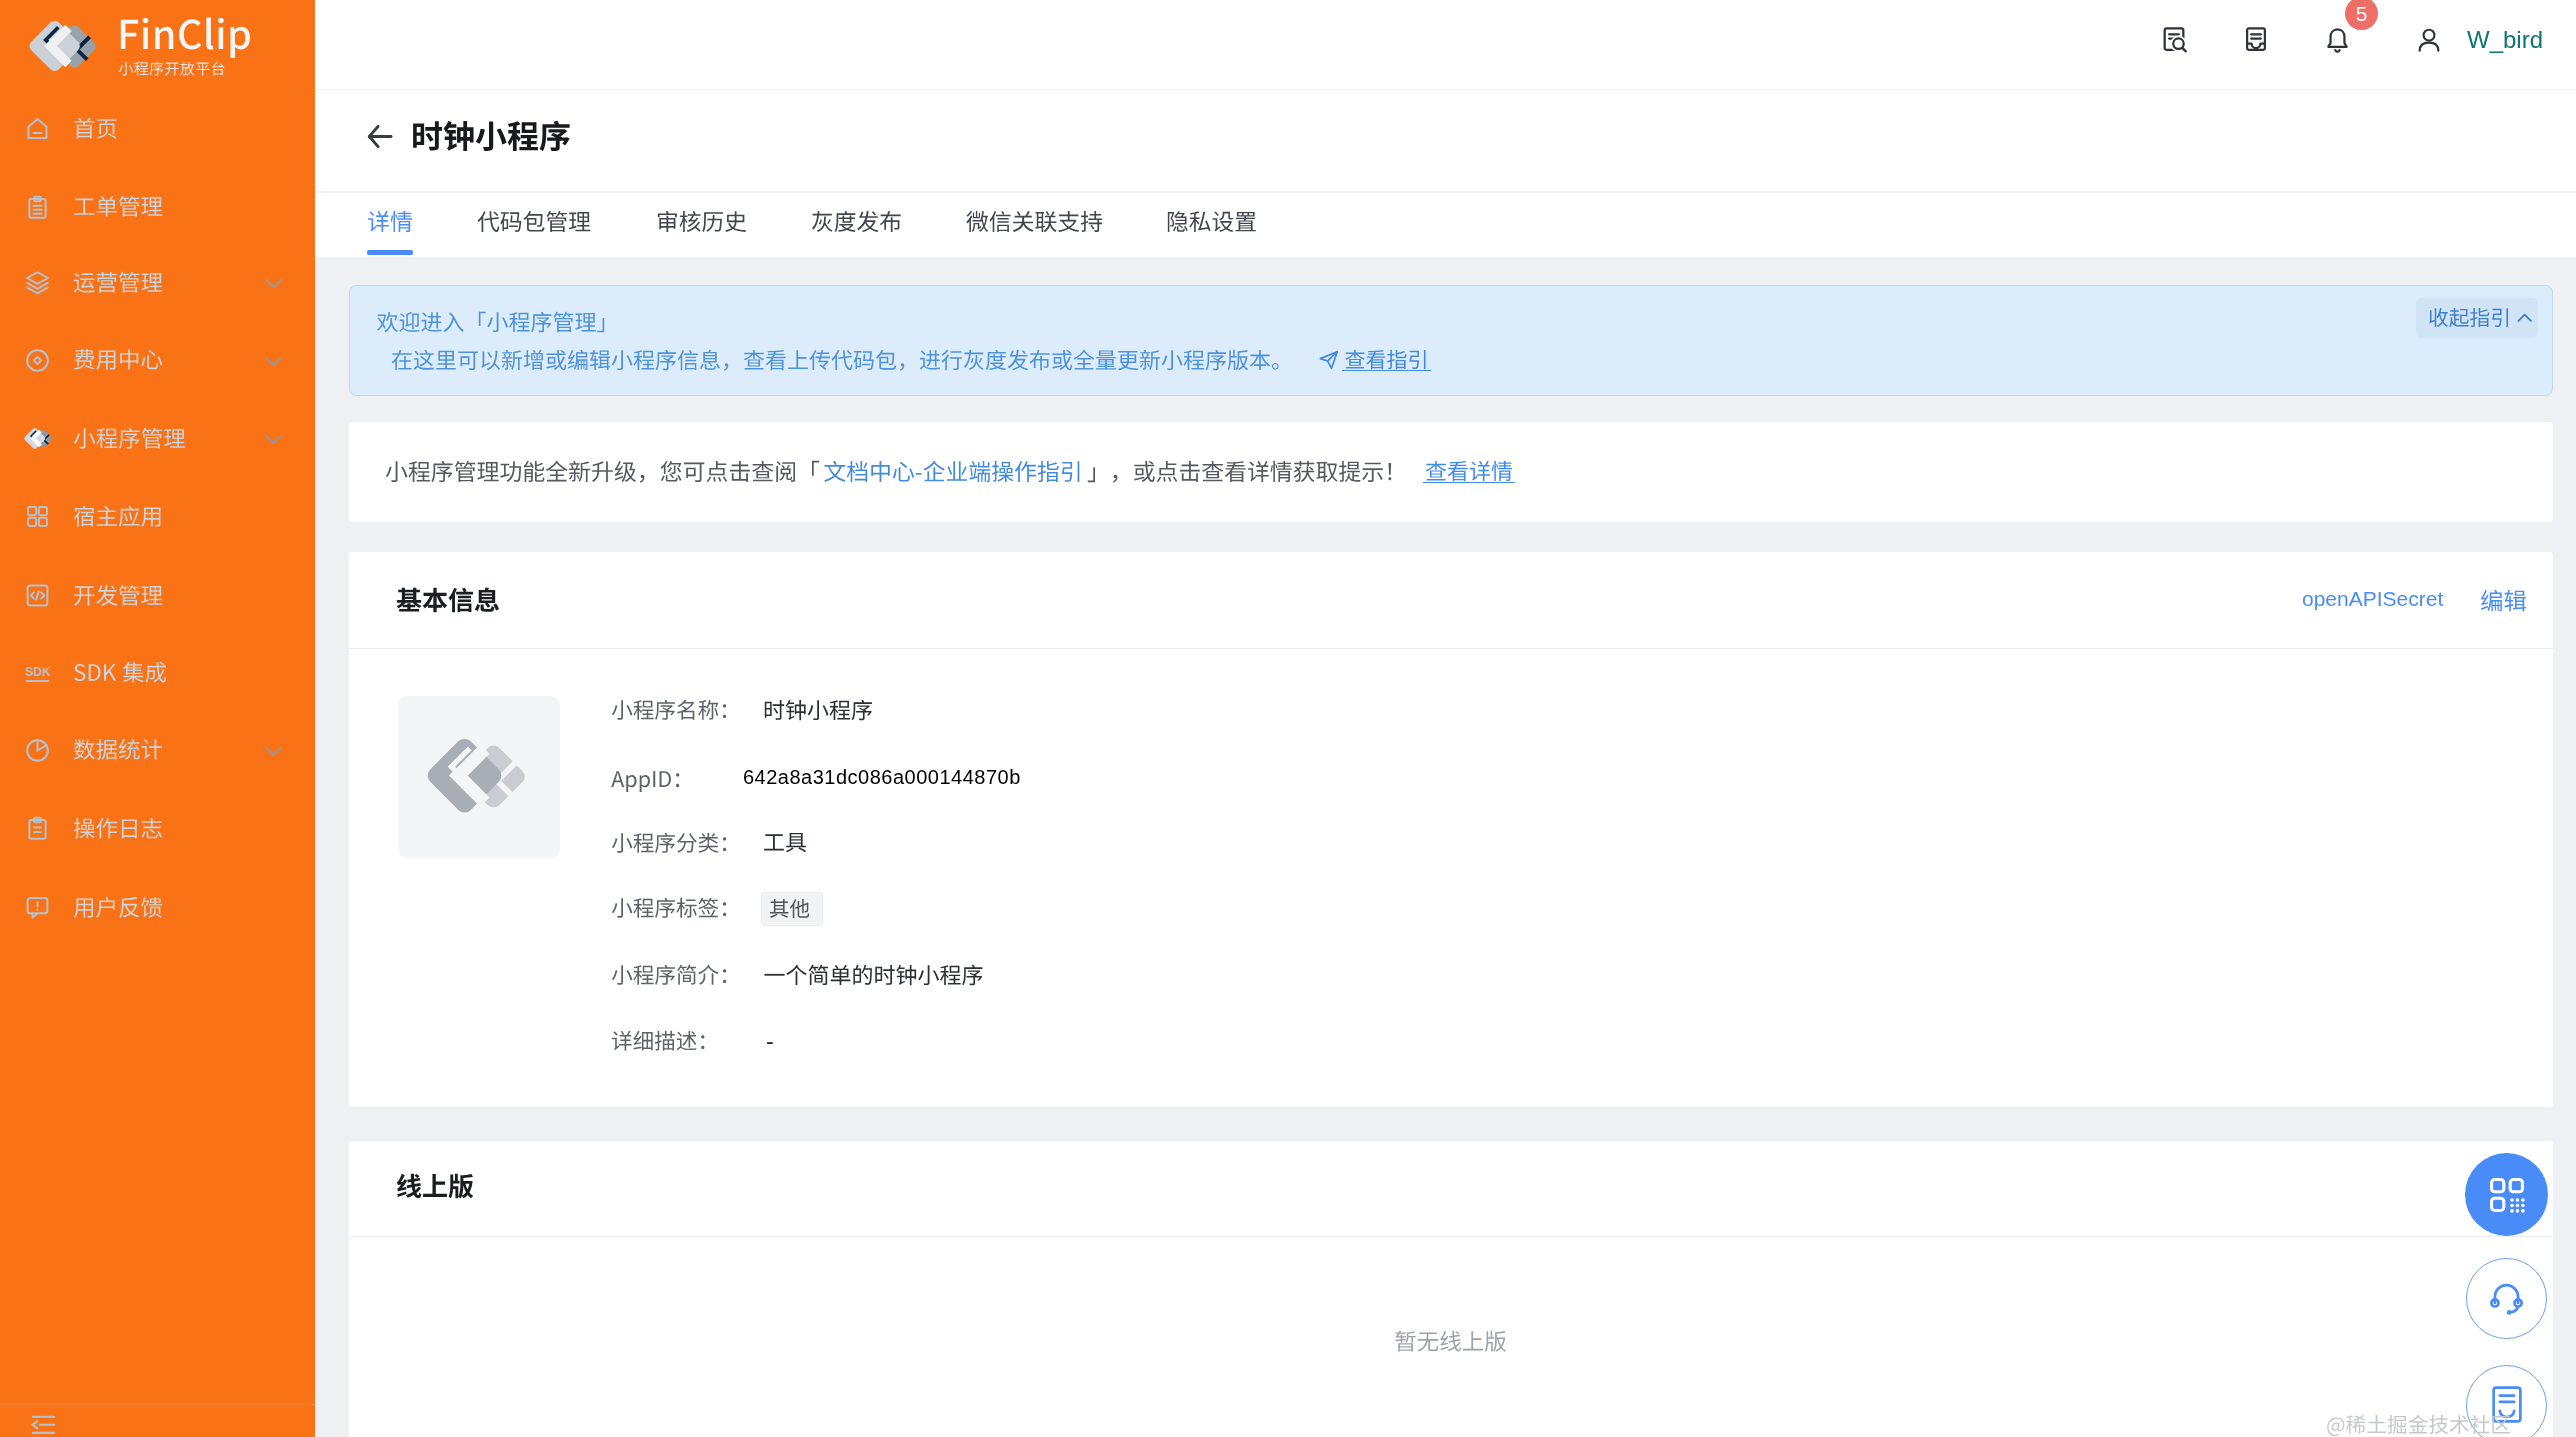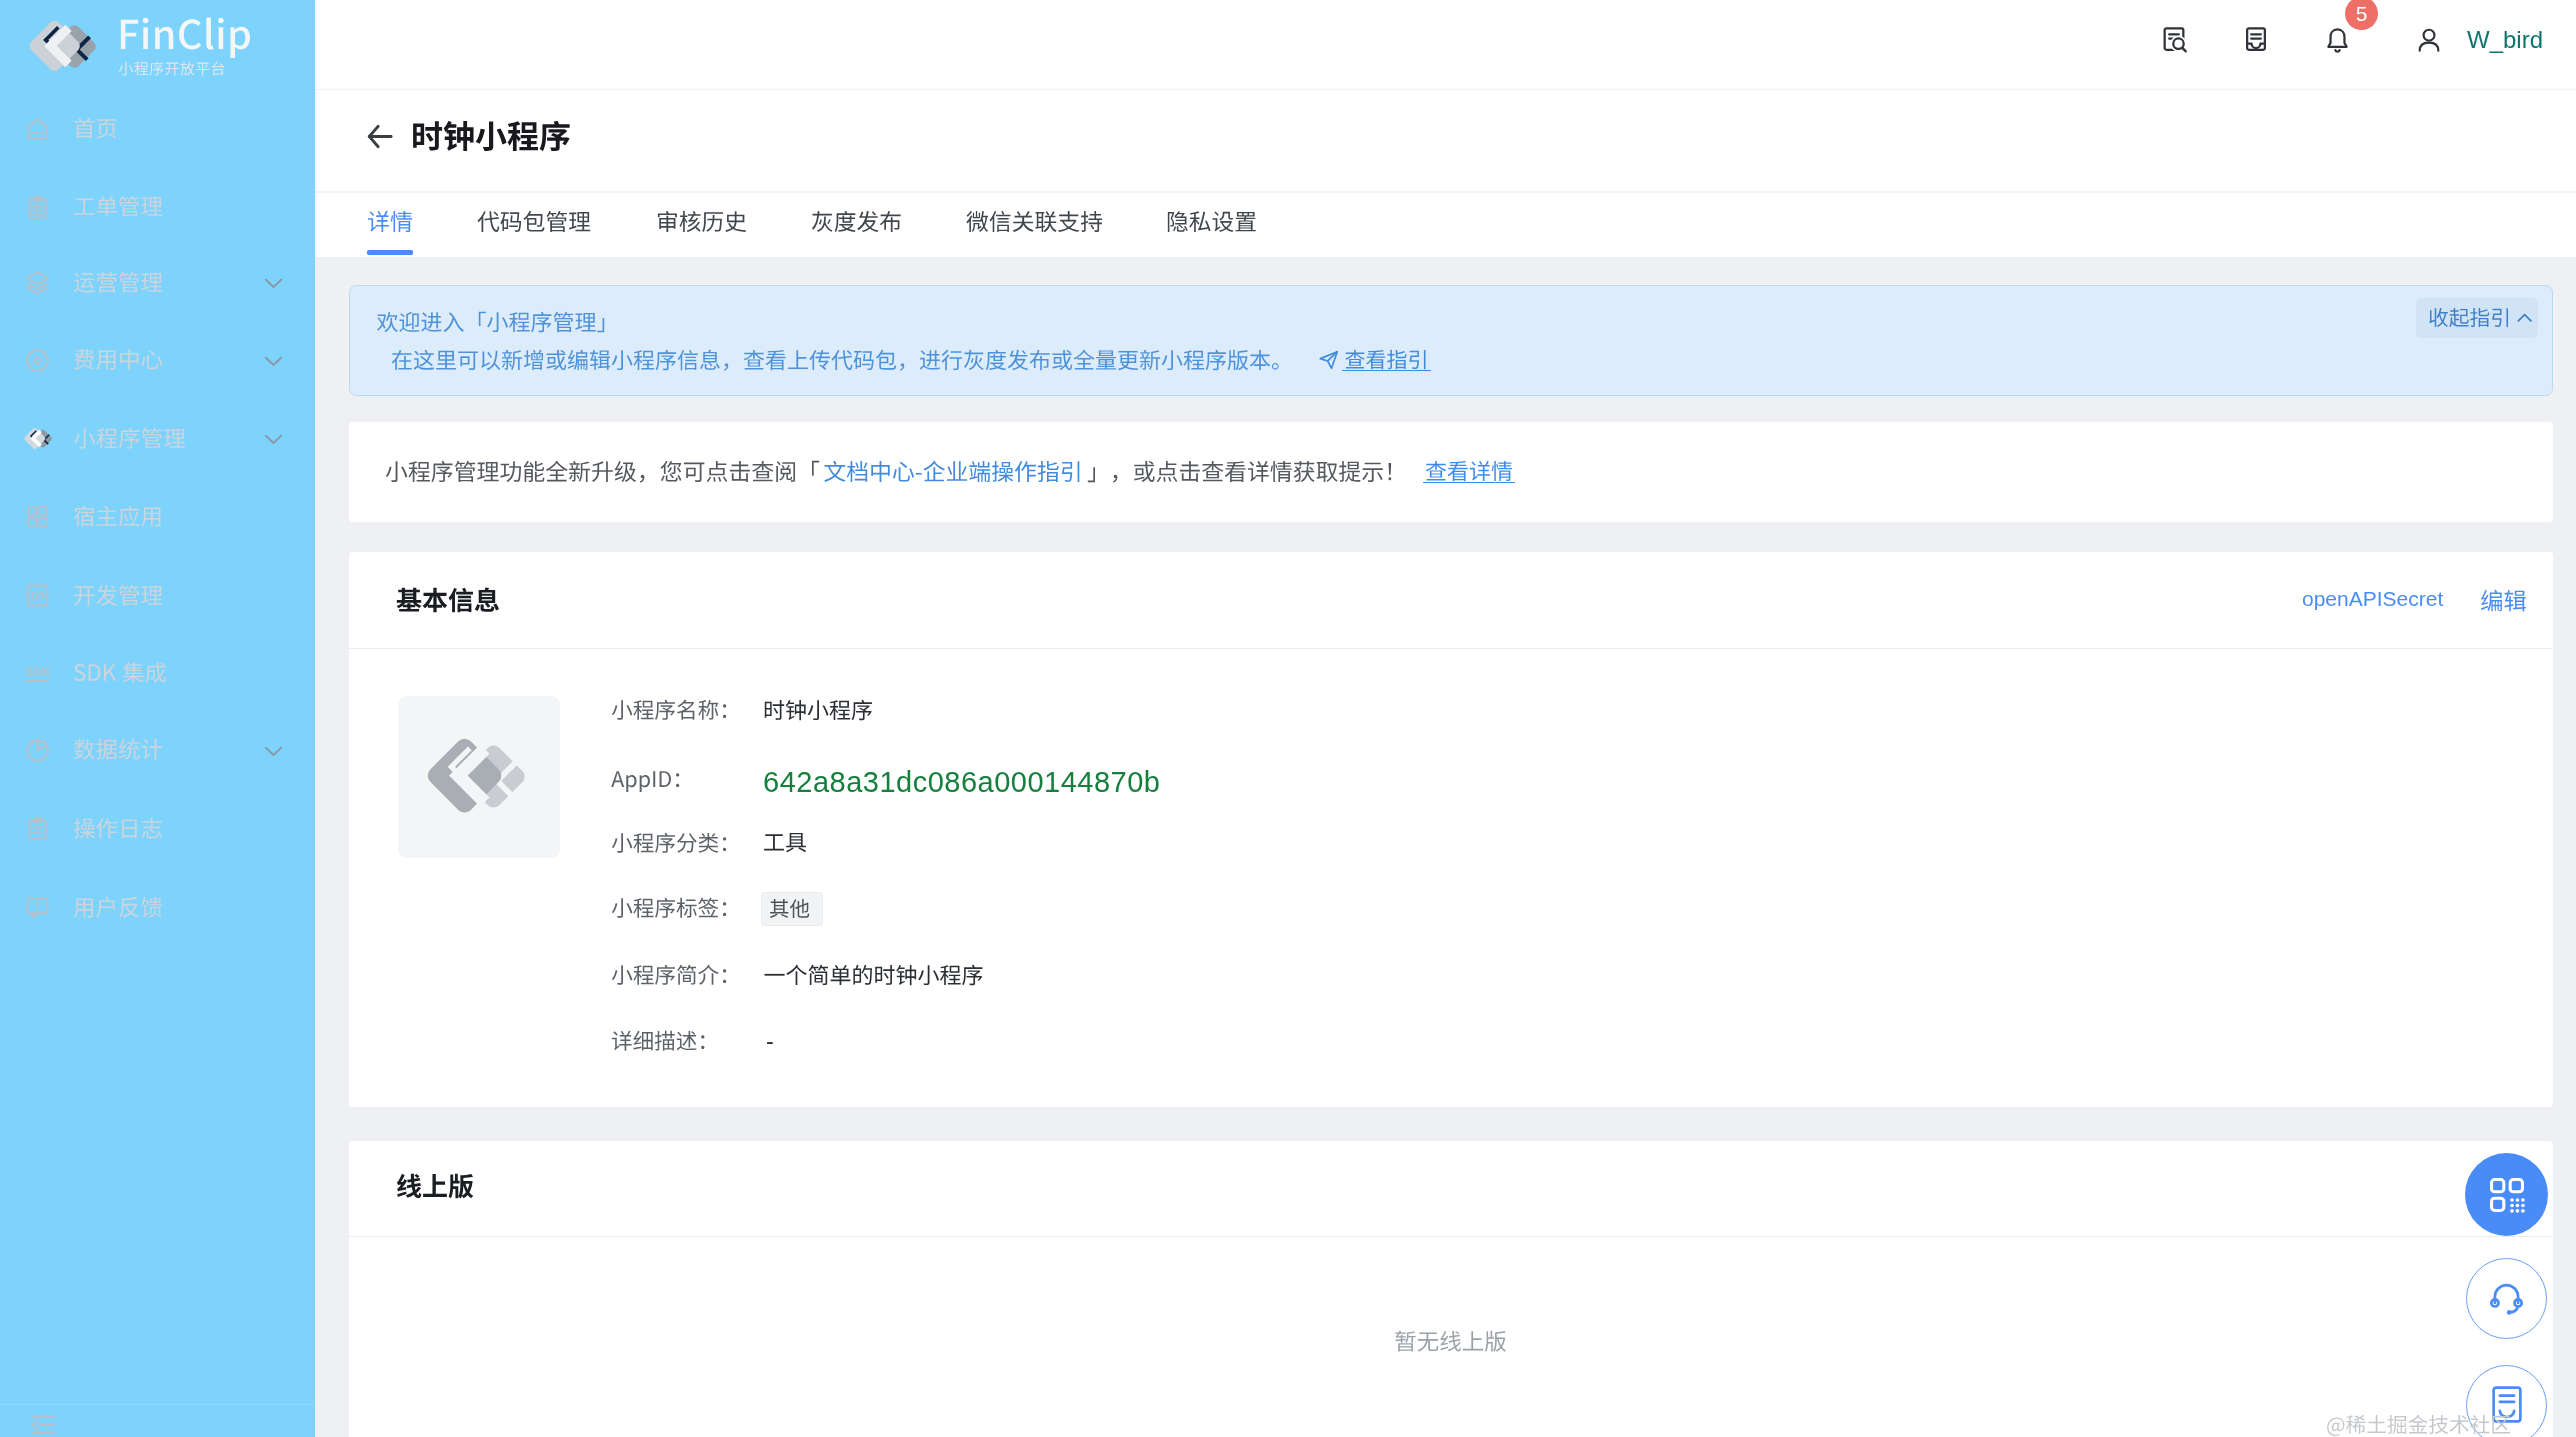--- a/index.html
+++ b/index.html
@@ -210,21 +210,21 @@
     <rect x="51.4" y="19.4" width="55.2" height="55.2" rx="9" transform="rotate(45 79 47)" fill="#c9cdd2"></rect>
     <path d="M104 31 L83 52 L100 69" fill="none" stroke="#f4f5f6" stroke-width="6.5"></path>
         <rect x="13.5" y="13.5" width="65" height="65" rx="10" transform="rotate(45 46 46)" fill="#a9aeb5"></rect>
     <path d="M52 15 L31 36 L68 73" fill="none" stroke="#f4f5f6" stroke-width="6"></path>
     <path d="M69 16 L39 46 L69 76" fill="none" stroke="#f4f5f6" stroke-width="15"></path>
   </svg>
 
 <div class="abs" style="left:761px;top:892px;width:62px;height:34px;background:#f2f3f4;border:0.9px solid #e9eaeb;border-radius:3.6px"></div>
 
 <div class="abs" style="left:2302px;top:587px;font-size:21px;color:#4a8cf7">openAPISecret</div>
-<div class="abs" style="left:763px;top:766px;font-size:29px;color:#15803d;letter-spacing:0.5px">642a8a31dc086a000144870b</div>
+<div class="abs" style="left:743px;top:766px;font-size:20px;color:#000000;letter-spacing:0.5px">642a8a31dc086a000144870b</div>
 <div class="abs" style="left:766px;top:1028px;font-size:23.4px;color:#2b2f34">-</div>
 
 
 <div class="card" style="left:349px;top:1141px;width:2204px;height:306px"></div>
 <div class="abs" style="left:349px;top:1236px;width:2204px;height:0.9px;background:#ececee"></div>
 
 
 <g id="hicons"></g>
 <svg class="abs" style="left:2160px;top:24px" width="28" height="31" viewBox="0 0 30 33" fill="none" stroke="#2f3338" stroke-width="2.4" stroke-linecap="round" stroke-linejoin="round">
     <rect x="5" y="4.5" width="20" height="23" rx="1.8"></rect>
@@ -254,21 +254,21 @@
 
 <svg class="abs" style="left:367px;top:124px" width="26" height="25" viewBox="0 0 29 28" fill="none" stroke="#3a3e43" stroke-width="3.1" stroke-linecap="round" stroke-linejoin="round">
     <path d="M27 14 H2.5"></path>
     <path d="M12.5 2.5 L2.5 14 L12.5 25.5"></path>
   </svg>
 
 
 <div class="abs" style="left:367px;top:250px;width:46px;height:4.5px;background:#4a8cf7;border-radius:1.8px"></div>
 
 
-<div class="abs" style="left:0;top:0;width:315px;height:1438px;background:#7dd3fc">
+<div class="abs" style="left:0;top:0;width:315px;height:1438px;background:#f97316">
 
 <svg class="abs" style="left:27px;top:18px" width="71" height="57" viewBox="0 0 118 94">
     <rect x="51.4" y="19.4" width="55.2" height="55.2" rx="9" transform="rotate(45 79 47)" fill="#99a1ab"></rect>
     <path d="M104 31 L83 52 L100 69" fill="none" stroke="#0c2543" stroke-width="6.5"></path>
         <rect x="13.5" y="13.5" width="65" height="65" rx="10" transform="rotate(45 46 46)" fill="#ccd1d7"></rect>
     <path d="M52 15 L31 36 L68 73" fill="none" stroke="#0c2543" stroke-width="6"></path>
     <path d="M69 16 L39 46 L69 76" fill="none" stroke="#eef0f2" stroke-width="15"></path>
   </svg>
 
   <svg class="abs" style="left:24px;top:115px" width="27" height="27" viewBox="0 0 30 30" fill="none" stroke="#b7c1cb" stroke-width="2.2" stroke-linecap="round" stroke-linejoin="round">

